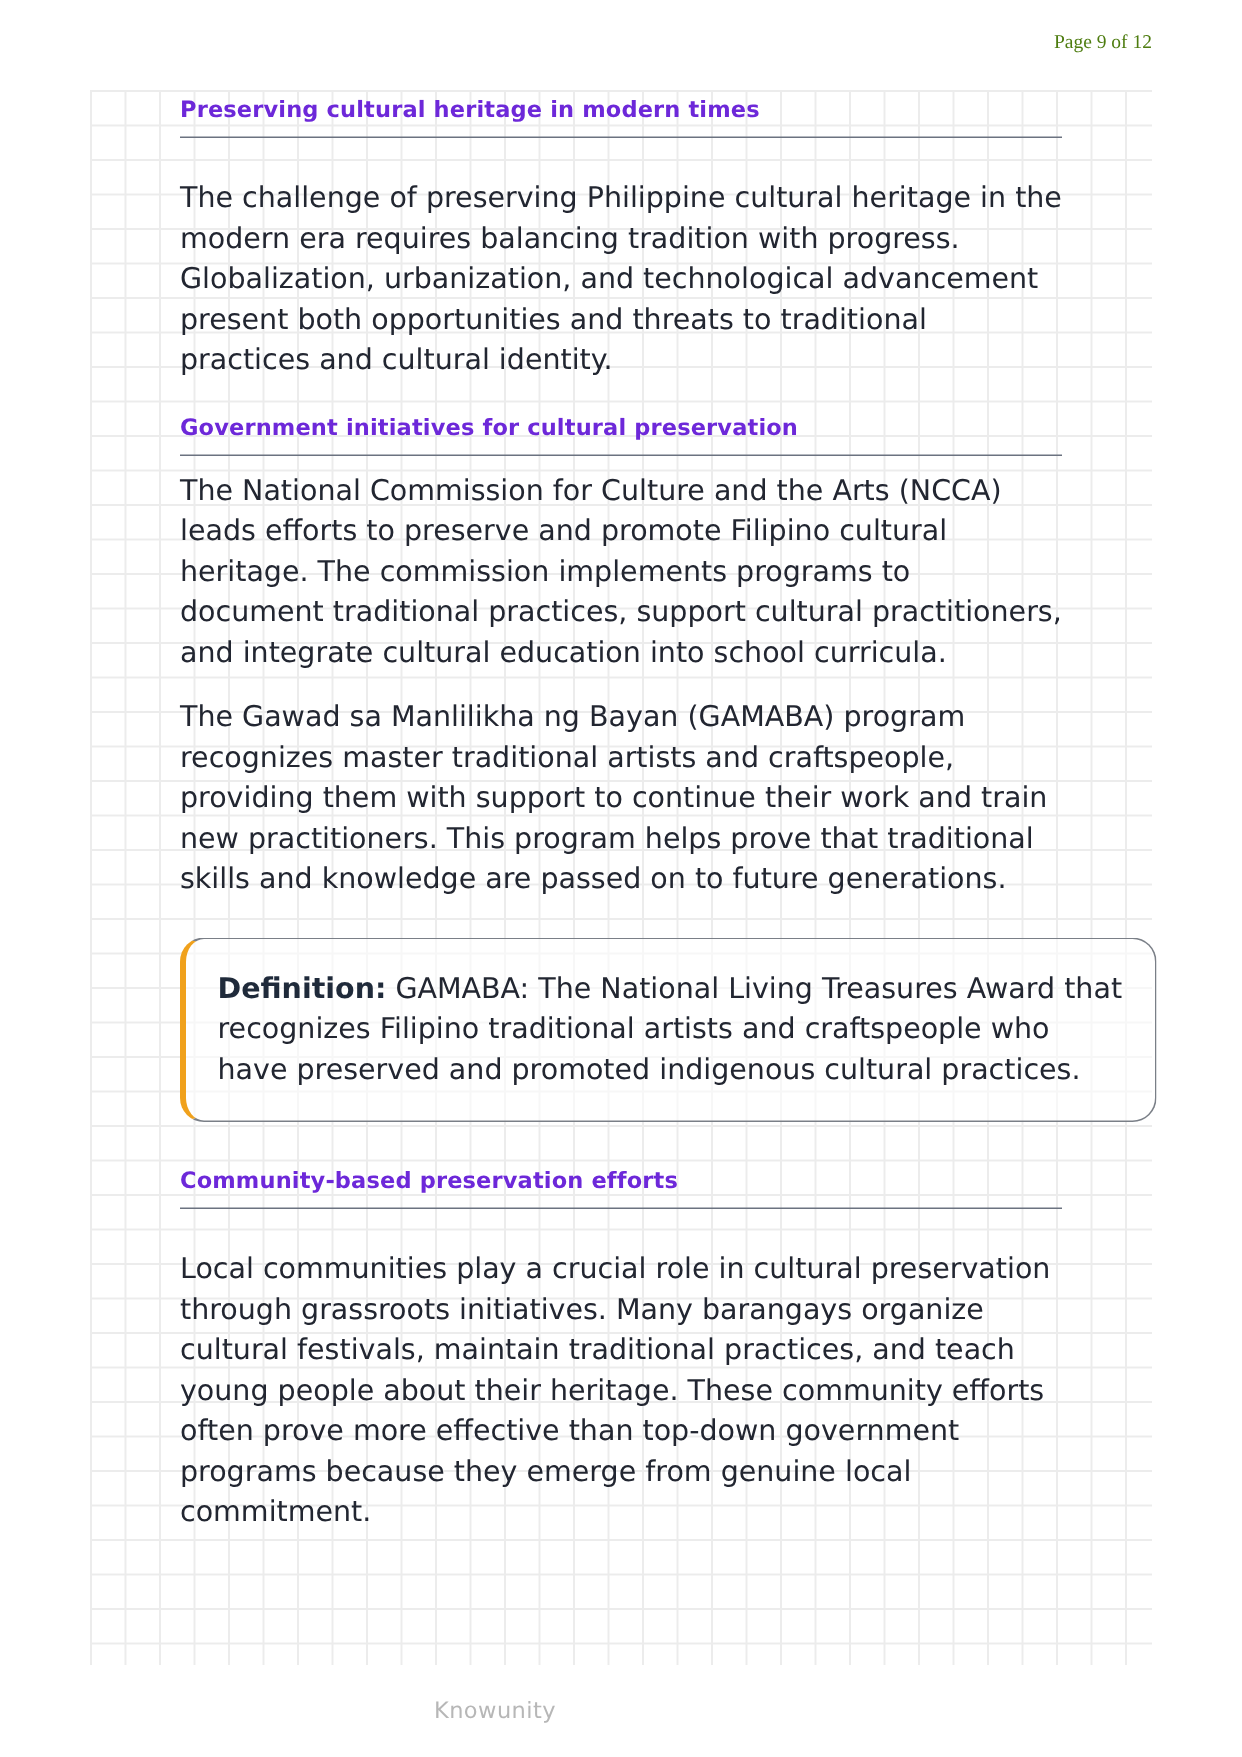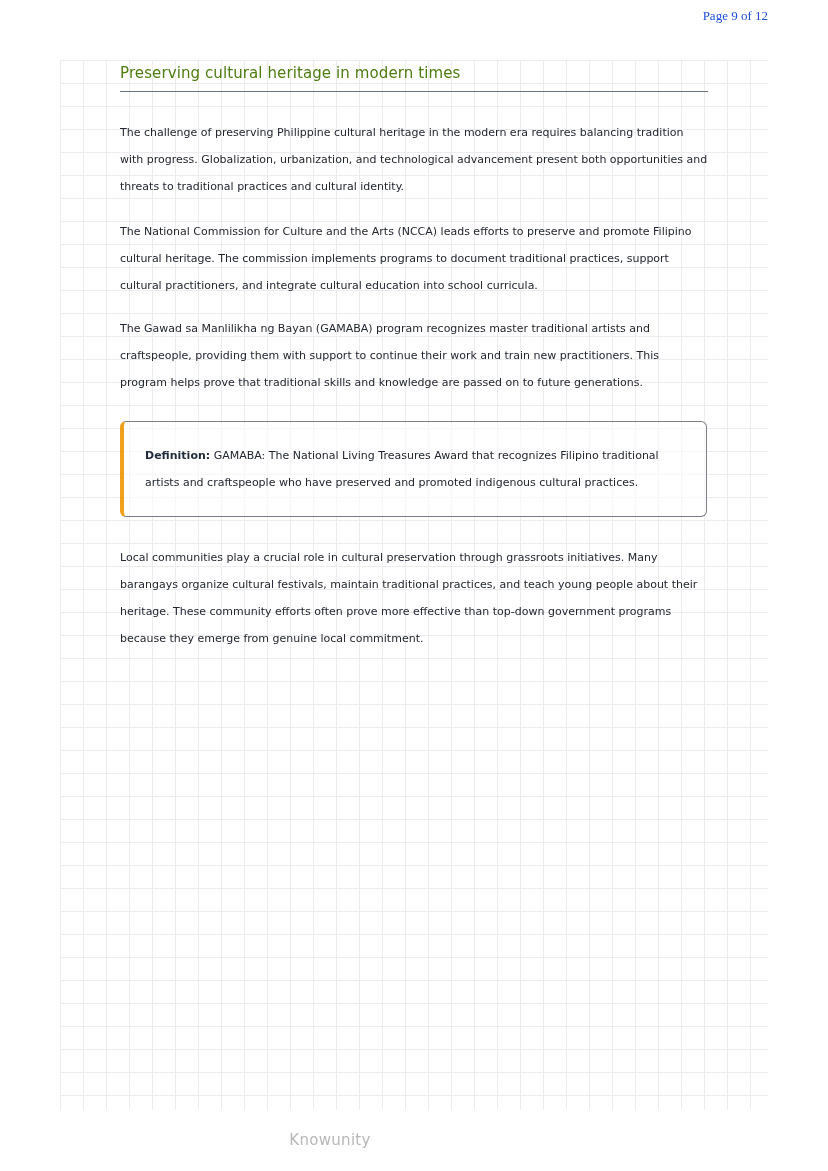--- a/index.html
+++ b/index.html
@@ -10,25 +10,25 @@
     body {
       width: 828px;
       height: 1171px;
       position: relative;
       overflow: hidden;
       font-family: "DejaVu Sans", "Liberation Sans", sans-serif;
       color: #1f2430;
     }
     .page-number {
       position: absolute;
-      top: 8px;
+      top: 20px;
       right: 60px;
       font-family: "Liberation Serif", "DejaVu Serif", serif;
       font-size: 13px;
-      color: #1d4ed8;
+      color: #4d7c0f;
       margin-left: 20px;
     }
     .grid-area {
       position: absolute;
       left: 60px;
       top: 60px;
       width: 708px;
       height: 1050px;
       background-color: #ffffff;
       background-image:
@@ -38,41 +38,41 @@
       background-position: 0 0;
     }
     .content {
       position: absolute;
       left: 120px;
       top: 60px;
       width: 588px;
     }
     .section-heading {
       font-size: 15px;
-      font-weight: normal;
-      color: #4d7c0f;
+      font-weight: bold;
+      color: #6d28d9;
       margin: 0;
       padding-top: 4px;
       padding-bottom: 9px;
       border-bottom: 1.3px solid #6b7280;
       letter-spacing: 0.1px;
     }
     .paragraph {
-      font-size: 11px;
+      font-size: 19px;
       line-height: 27px;
       color: #222631;
       margin: 0;
     }
     .definition-box {
       position: relative;
       margin-left: 0px;
-      width: 587px;
+      width: 651px;
       border: 1.2px solid #7a7f87;
       border-left: 4px solid #f0a11c;
-      border-radius: 6px;
+      border-radius: 16px;
       padding: 20px 20px 20px 21px;
       box-sizing: border-box;
       background: rgba(255,255,255,0.6);
     }
     .definition-label {
       font-weight: bold;
       color: #1f2a3a;
     }
     .footer-brand {
       position: absolute;
@@ -93,27 +93,29 @@
 <div class="grid-area"></div>
 
 <div class="content">
 
   <section>
     <h2 class="section-heading" style="padding-top:4px;">Preserving cultural heritage in modern times</h2>
     <p class="paragraph" style="margin-top:27px;">The challenge of preserving Philippine cultural heritage in the modern era requires balancing tradition with progress. Globalization, urbanization, and technological advancement present both opportunities and threats to traditional practices and cultural identity.</p>
   </section>
 
   <section style="margin-top:18px;">
+    <h2 class="section-heading">Government initiatives for cultural preservation</h2>
     <p class="paragraph" style="margin-top:10px;">The National Commission for Culture and the Arts (NCCA) leads efforts to preserve and promote Filipino cultural heritage. The commission implements programs to document traditional practices, support cultural practitioners, and integrate cultural education into school curricula.</p>
     <p class="paragraph" style="margin-top:16px;">The Gawad sa Manlilikha ng Bayan (GAMABA) program recognizes master traditional artists and craftspeople, providing them with support to continue their work and train new practitioners. This program helps prove that traditional skills and knowledge are passed on to future generations.</p>
 
     <div class="definition-box" style="margin-top:25px;">
       <p class="paragraph"><span class="definition-label">Definition:</span><span> GAMABA: The National Living Treasures Award that recognizes Filipino traditional artists and craftspeople who have preserved and promoted indigenous cultural practices.</span></p>
     </div>
   </section>
 
   <section style="margin-top:26px;">
+    <h2 class="section-heading">Community-based preservation efforts</h2>
     <p class="paragraph" style="margin-top:27px;">Local communities play a crucial role in cultural preservation through grassroots initiatives. Many barangays organize cultural festivals, maintain traditional practices, and teach young people about their heritage. These community efforts often prove more effective than top-down government programs because they emerge from genuine local commitment.</p>
   </section>
 
 </div>
 
 <div class="footer-brand">Knowunity</div>
 
 </body></html>

